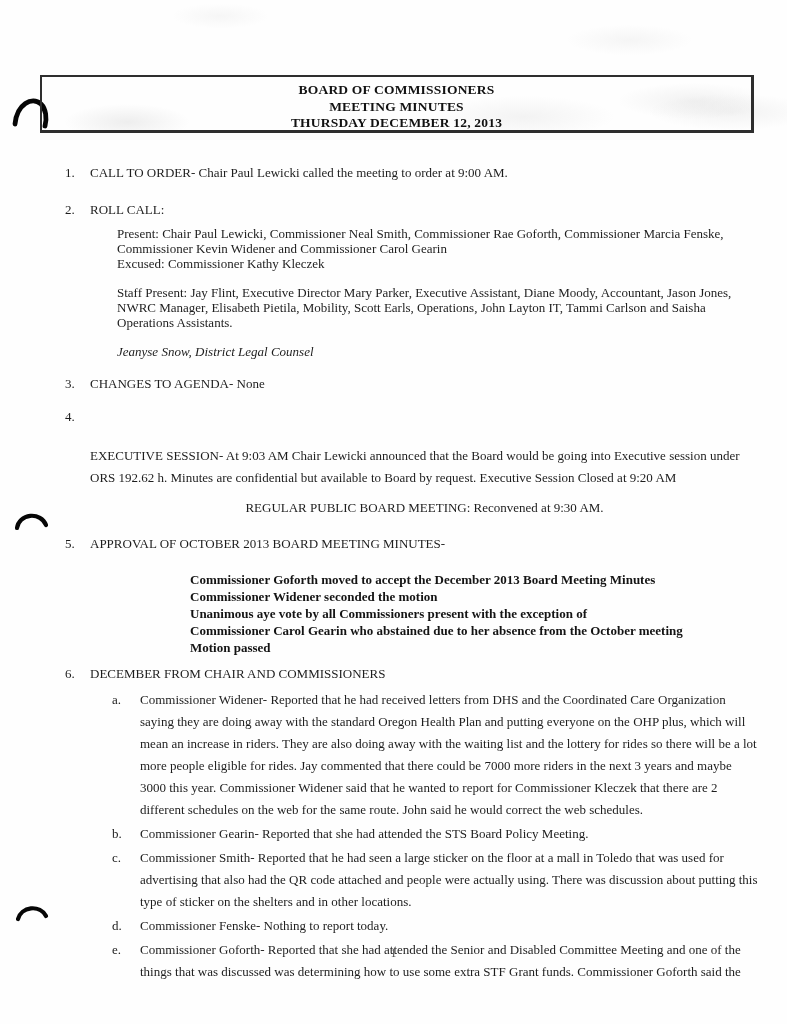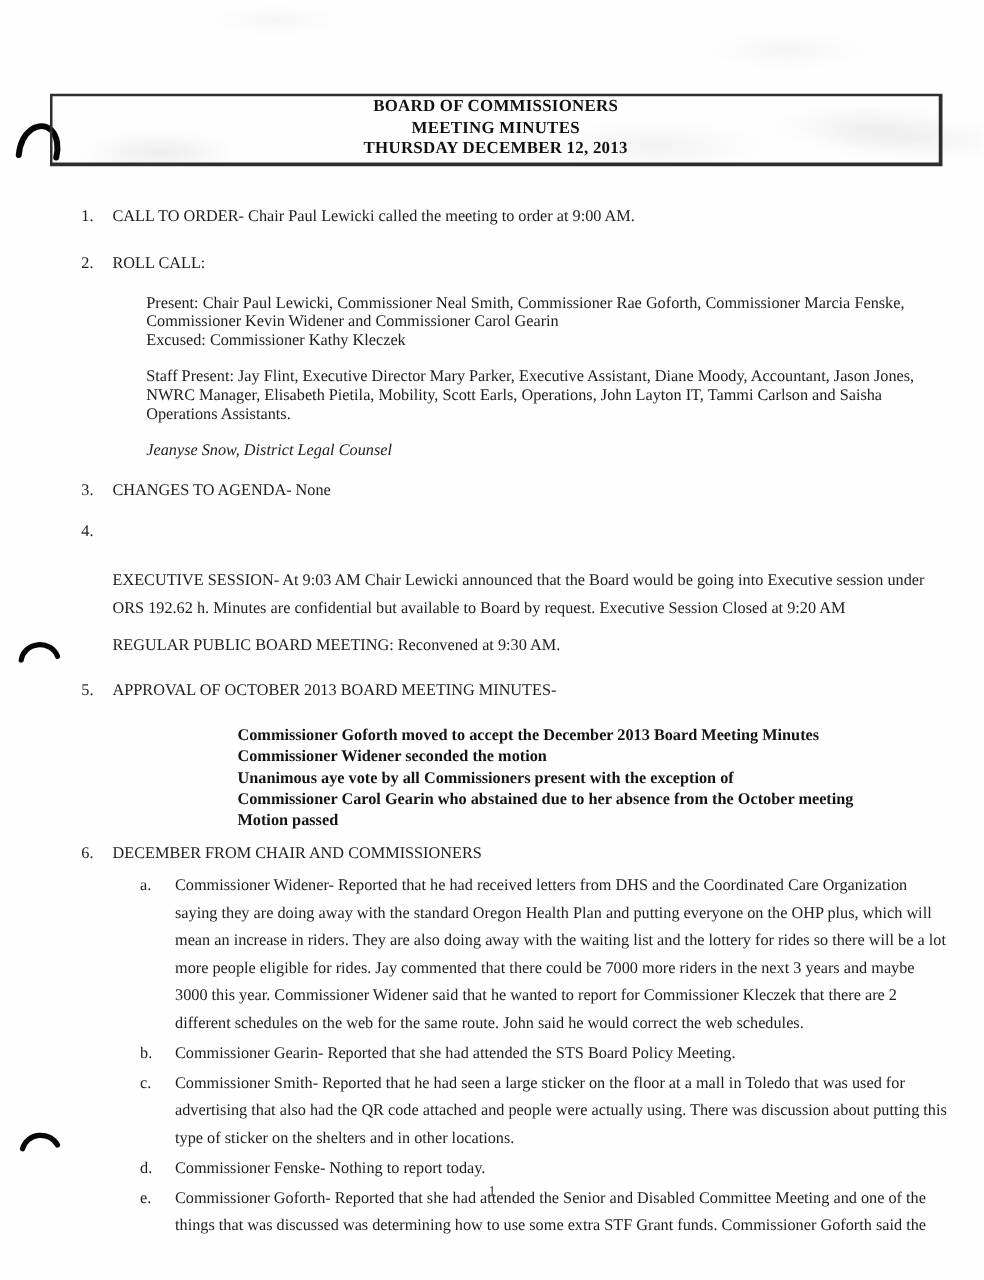--- a/index.html
+++ b/index.html
@@ -35,20 +35,21 @@
     height: 58px;
     box-sizing: border-box;
     border: 2px solid #2e2e2e;
     border-right-width: 3px;
     border-bottom-width: 3px;
     text-align: center;
     font-weight: bold;
     font-size: 13.5px;
     line-height: 16.5px;
     letter-spacing: 0.2px;
+    padding-top: 5px;
     color: #121212;
     background-image:
       radial-gradient(ellipse 90px 26px at 12% 85%, rgba(120,120,120,.12), transparent 70%),
       radial-gradient(ellipse 130px 30px at 68% 75%, rgba(130,130,130,.09), transparent 70%),
       radial-gradient(ellipse 110px 26px at 92% 45%, rgba(130,130,130,.10), transparent 70%);
   }
 
   .content {
     position: absolute;
     left: 65px;
@@ -58,28 +59,28 @@
     line-height: 15px;
   }
 
   .li { display: flex; }
   .li .num { flex: 0 0 25px; width: 25px; }
   .li .ibody { flex: 1; }
 
   .mt-item   { margin-top: 22px; }
 
   .rollcall  { margin-left: 52px; }
-  .rc-p1 { margin-top: 17px; }
+  .rc-p1 { margin-top: 9px; }
   .rc-p2 { margin-top: 14px; font-family: Liberation Serif, serif; }
   .rc-p3 { margin-top: 14px; font-style: italic; }
 
   .item3 { margin-top: 17px; }
   .item4 { margin-top: 18px; }
   .item4 .ibody { line-height: 22px; margin-top: 36px; }
-  .regular { margin-left: 25px; margin-top: 11px; }
+  .regular { margin-left: 25px; margin-top: 11px; text-align: center; }
   .item5 { margin-top: 21px; }
 
   .motions {
     margin-left: 125px;
     margin-top: 20px;
     font-weight: bold;
     line-height: 17px;
     color: #141414;
   }
 

